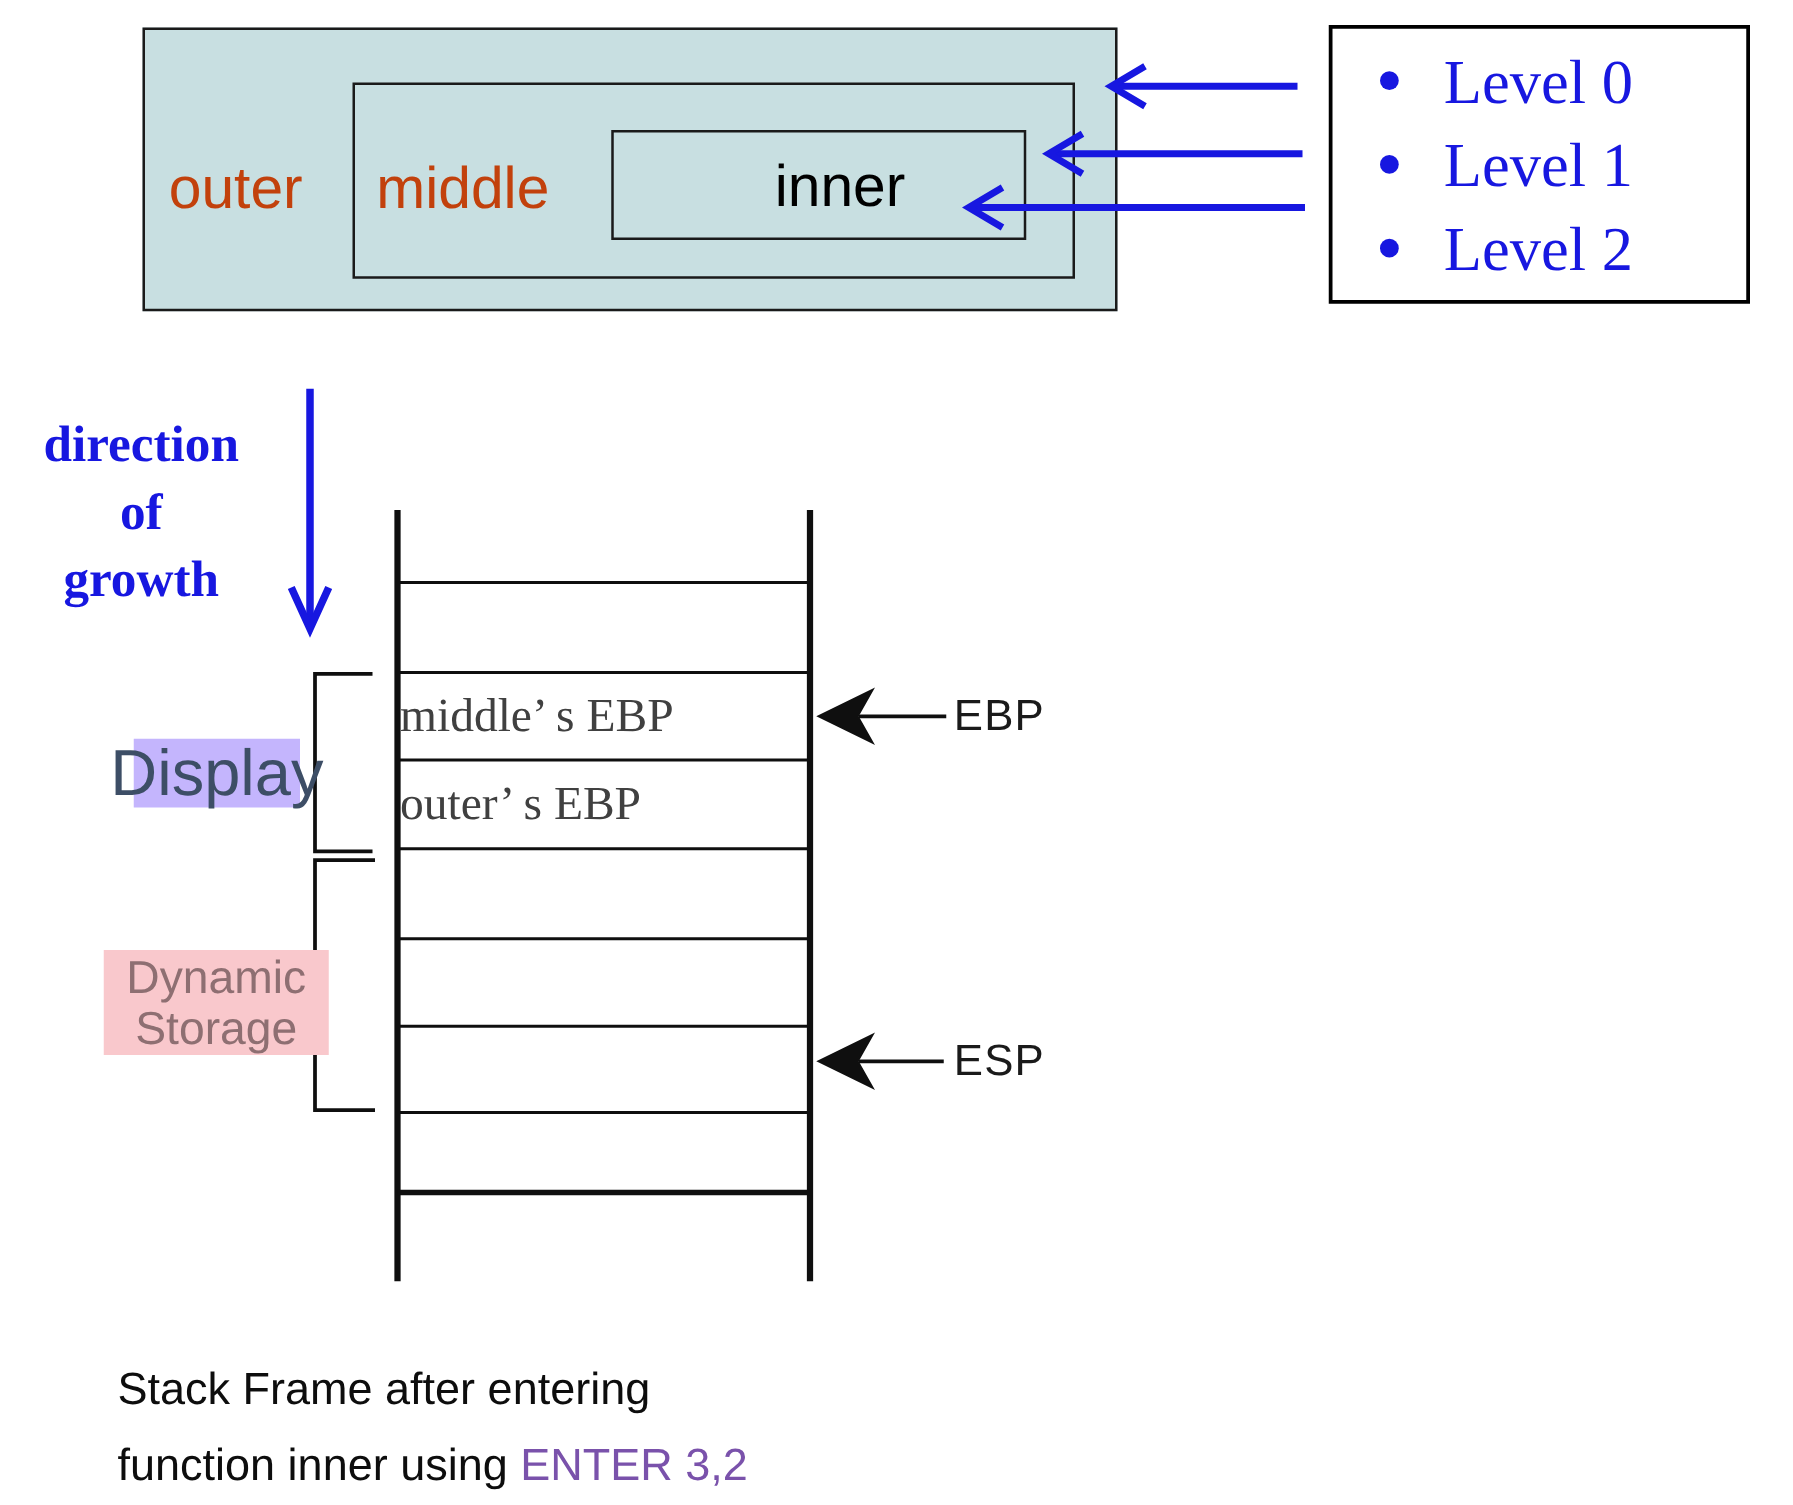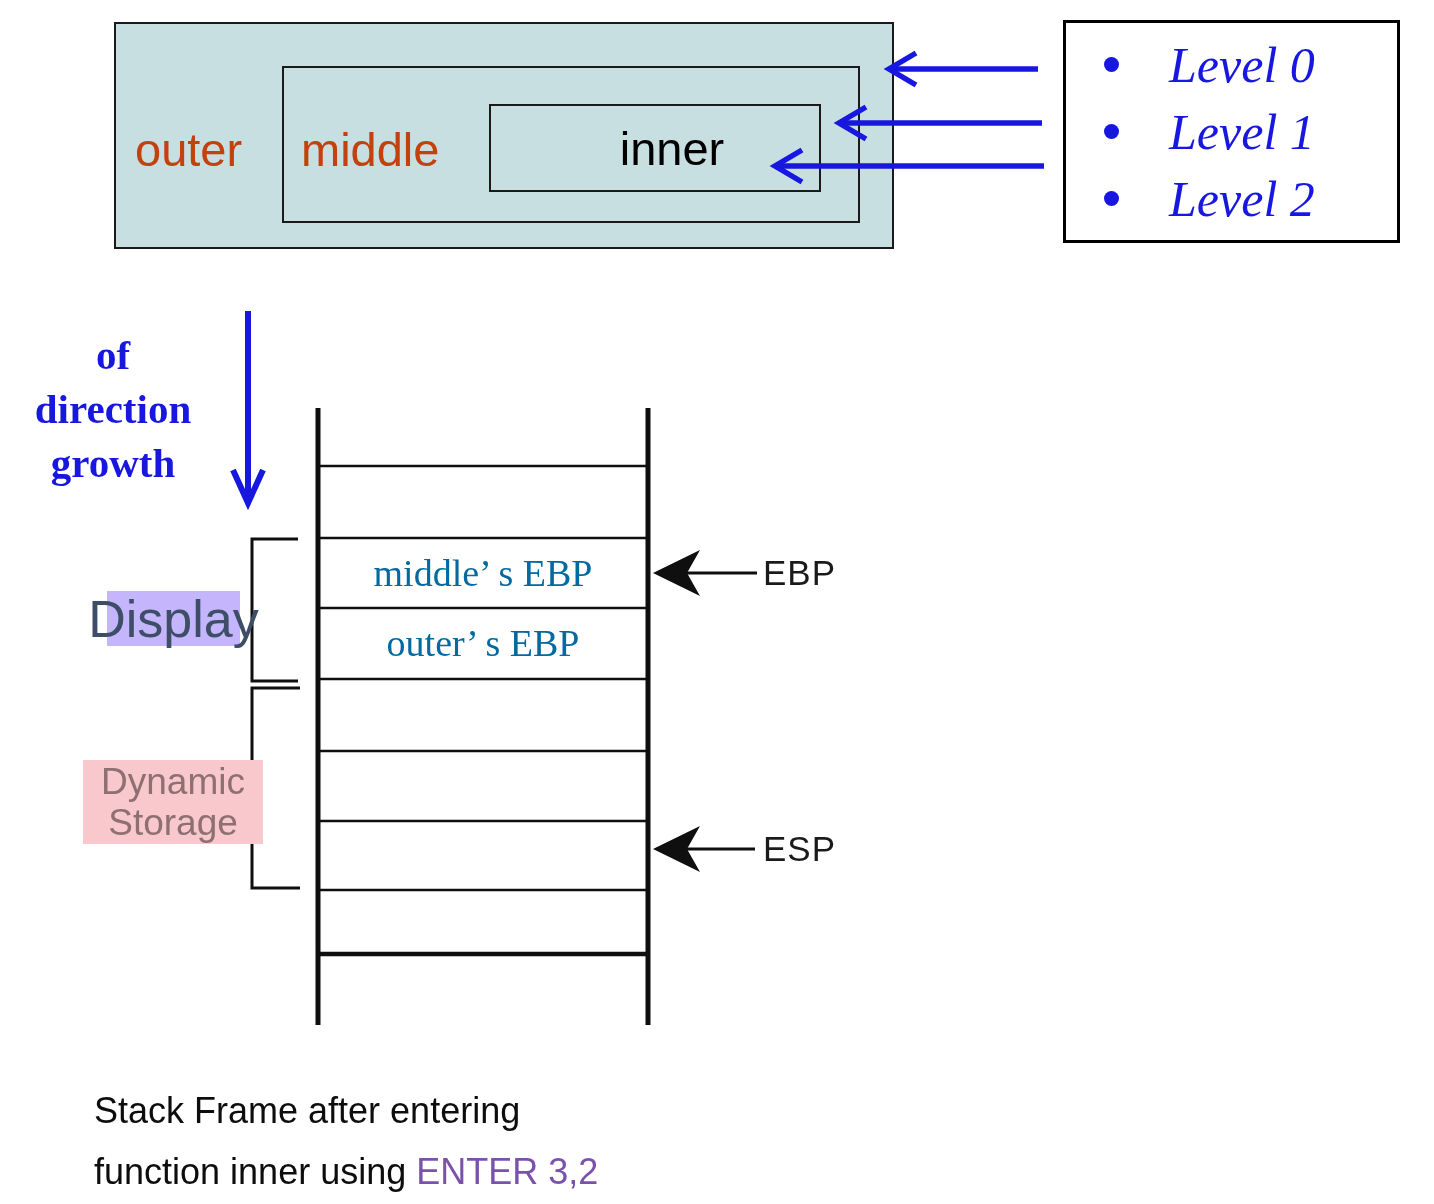--- a/index.html
+++ b/index.html
@@ -17,36 +17,36 @@
     display:flex;align-items:center;justify-content:center;padding-left:34px;}
   .scope-label{position:absolute;font-size:47px;line-height:1;color:#c2410c;}
   #outer-label{left:135px;top:126px;}
   #middle-label{left:301px;top:126px;}
   #inner-label{font-size:47px;color:#000;}
   
   .legend{position:absolute;left:1063px;top:20px;width:337px;height:223px;
     border:3.5px solid #000;box-sizing:border-box;background:#fff;
     display:flex;flex-direction:column;justify-content:space-around;
     padding:8px 0 8px 38px;}
-  .legend-row{display:flex;align-items:center;gap:50px;font-style:italic;}
+  .legend-row{display:flex;align-items:center;gap:36px;}
   .bullet{width:15px;height:15px;border-radius:50%;background:#1717e0;flex:0 0 auto;}
   .legend-label{font-family:"Liberation Serif",serif;font-size:50px;line-height:1;
     color:#1717e0;}
   
   svg{position:absolute;overflow:visible;}
   #level-arrows{left:750px;top:40px;width:320px;height:150px;}
   #growth-arrow{left:220px;top:300px;width:60px;height:215px;}
   #ladder{left:230px;top:400px;width:540px;height:640px;}
   
   .growth-text{position:absolute;left:15px;top:328px;width:196px;text-align:center;
     font-family:"Liberation Serif",serif;font-weight:bold;font-size:41px;
     line-height:54px;color:#1717e0;}
   
-  .cell-label{position:absolute;left:320px;width:326px;text-align:center;
-    font-family:"Liberation Serif",serif;font-size:38px;line-height:44px;color:#0369a1;}
+  .cell-label{position:absolute;left:320px;width:326px;text-align:left;
+    font-family:"Liberation Serif",serif;font-size:38px;line-height:44px;color:#404040;}
   #cl-middle{top:551px;}
   #cl-outer{top:621px;}
   
   .reg-label{position:absolute;left:763px;font-size:35px;line-height:44px;
     color:#1a1a1a;letter-spacing:1px;}
   #ebp-label{top:551px;}
   #esp-label{top:827px;}
   
   #display-label{position:absolute;left:107px;top:591px;width:133px;height:55px;
     background:#c4b5fd;color:#3d4e66;font-size:52px;
@@ -94,22 +94,22 @@
       <line x1="1038" y1="69" x2="892" y2="69"></line>
       <polyline points="916,53 889,69 916,85"></polyline>
       <line x1="1042" y1="123" x2="842" y2="123"></line>
       <polyline points="866,107 839,123 866,139"></polyline>
       <line x1="1044" y1="166" x2="778" y2="166"></line>
       <polyline points="802,150 775,166 802,182"></polyline>
     </g>
   </svg>
 
   <div class="growth-text">
+    <div>direction</div>
     <div>of</div>
-    <div>direction</div>
     <div>growth</div>
   </div>
   <svg id="growth-arrow" viewBox="220 300 60 215">
     <g stroke="#1717e0" stroke-width="6" fill="none">
       <line x1="248" y1="311" x2="248" y2="499"></line>
       <polyline points="233,470 248,503 263,470"></polyline>
     </g>
   </svg>
 
   <svg id="ladder" viewBox="230 400 540 640">

